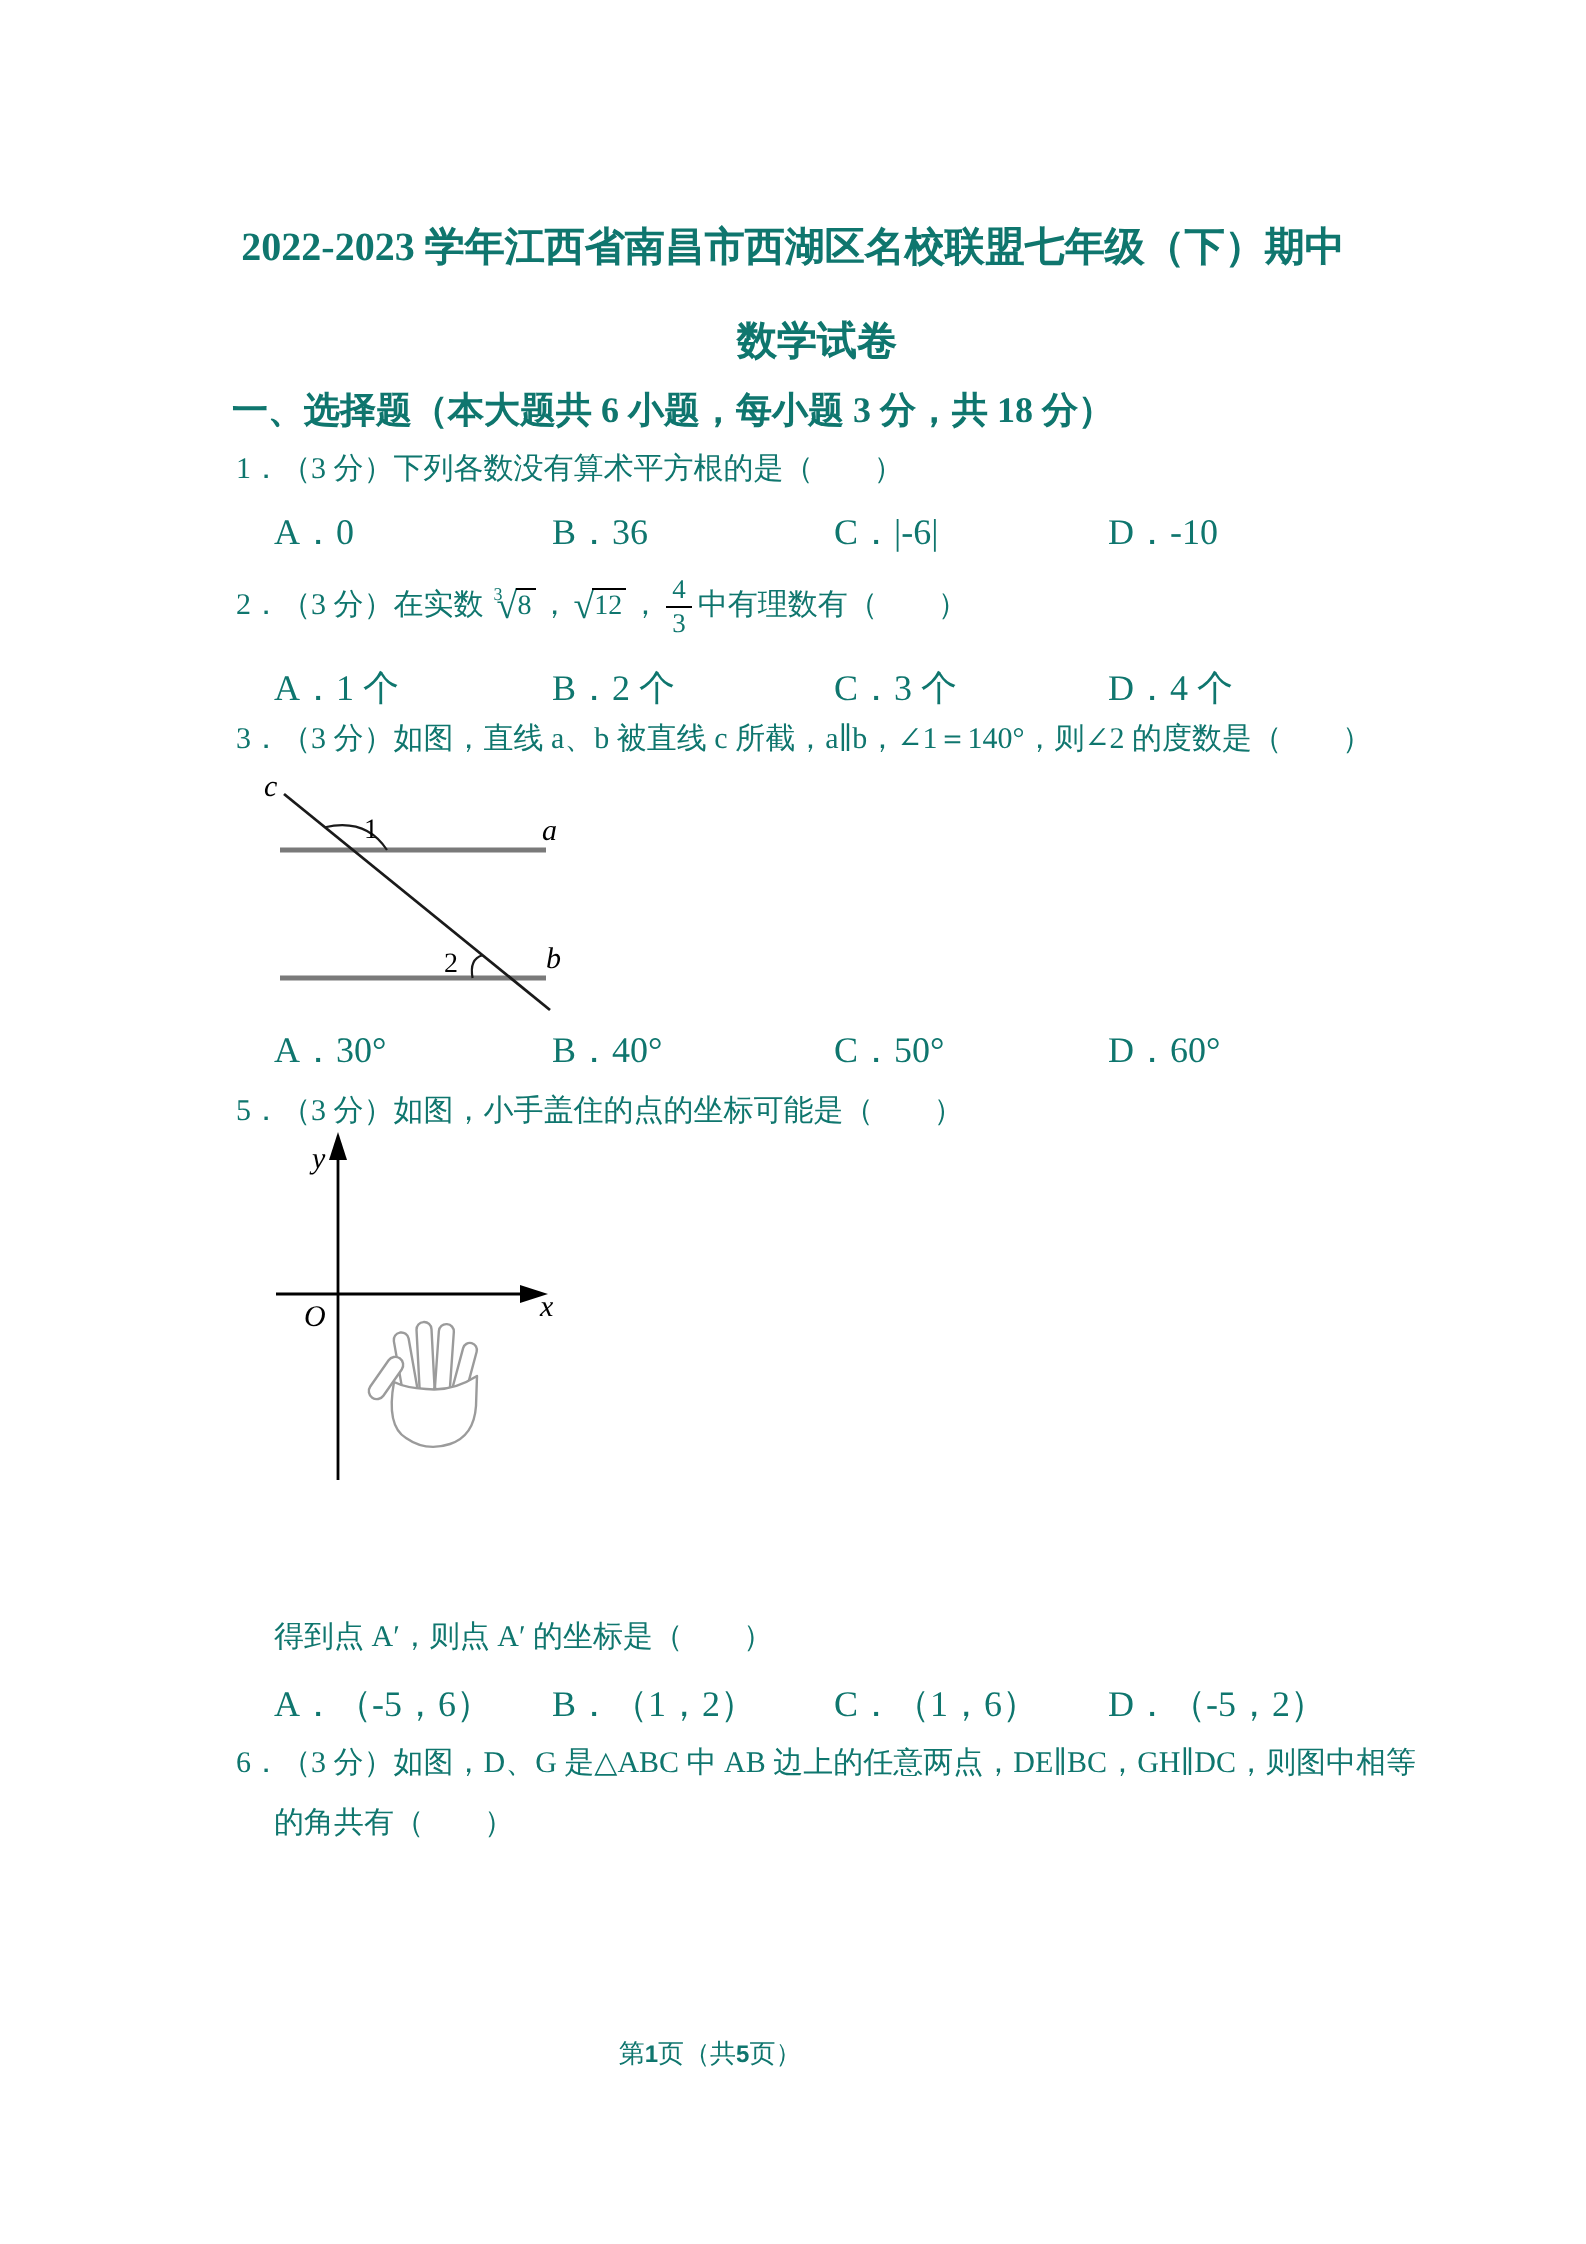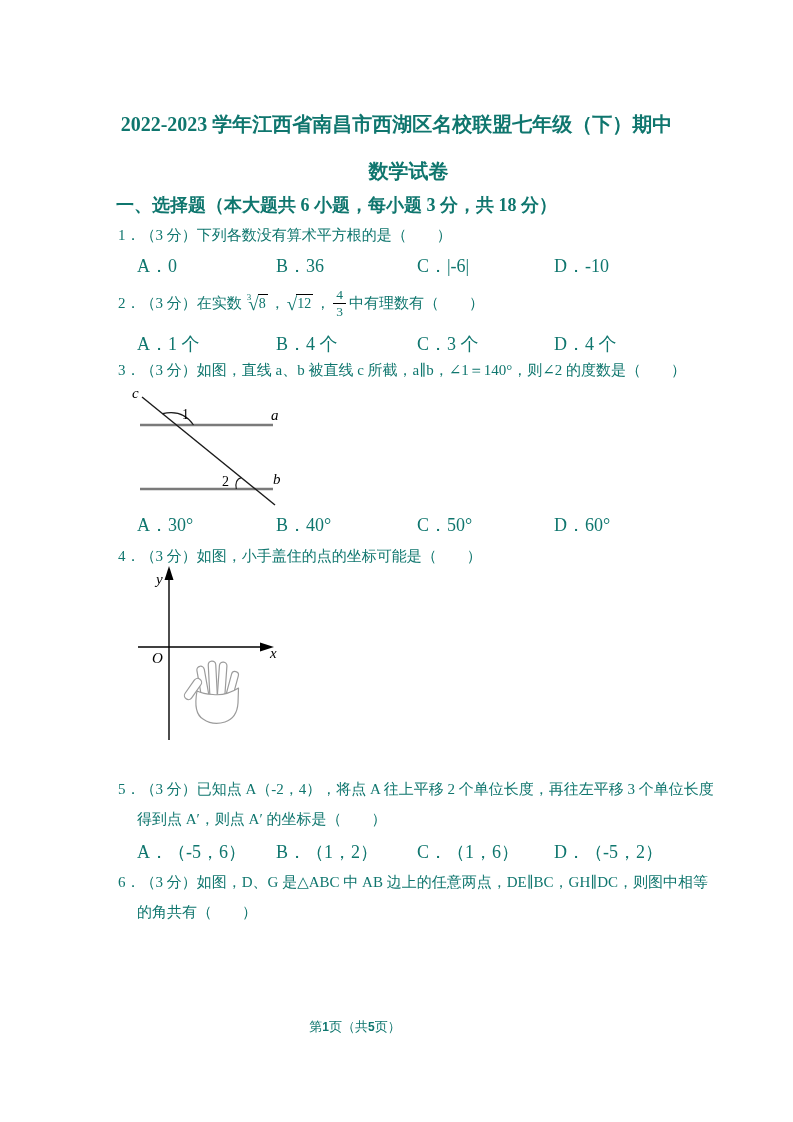--- a/index.html
+++ b/index.html
@@ -79,21 +79,21 @@
       </span>
     <span>，</span>
     <span class="frac">
       <span class="frac-num">4</span>
       <span class="frac-den">3</span>
     </span>
     <span>中有理数有（　　）</span>
   </div>
   <div class="abs options" style="top:335px;">
     <span>A．1 个</span>
-    <span>B．4 个</span>
+    <span>B．2 个</span>
     <span>C．3 个</span>
     <span>D．4 个</span>
   </div>
 
   <div class="abs stem" style="top:361px;">3．（3 分）如图，直线 a、b 被直线 c 所截，a∥b，∠1＝140°，则∠2 的度数是（　　）</div>
   <div class="figure" style="left:113px;top:386px;">
     <svg width="192" height="124" viewBox="0 0 192 124">
       <line x1="27" y1="39" x2="160" y2="39" stroke="#7a7a7a" stroke-width="2.6"></line>
       <line x1="27" y1="103" x2="160" y2="103" stroke="#7a7a7a" stroke-width="2.6"></line>
       <line x1="29" y1="11" x2="162" y2="119" stroke="#1a1a1a" stroke-width="1.4"></line>
@@ -106,21 +106,21 @@
       <text class="fig-label" x="160" y="98">b</text>
     </svg>
   </div>
   <div class="abs options" style="top:516px;">
     <span>A．30°</span>
     <span>B．40°</span>
     <span>C．50°</span>
     <span>D．60°</span>
   </div>
 
-  <div class="abs stem" style="top:547px;">4．（3 分）如图，小手盖住的点的坐标可能是（　　）</div>
+  <div class="abs stem" style="top:547px;">5．（3 分）如图，小手盖住的点的坐标可能是（　　）</div>
   <div class="figure" style="left:126px;top:560px;">
     <svg width="170" height="190" viewBox="0 0 170 190">
 
       <line x1="43" y1="16" x2="43" y2="180" stroke="#000" stroke-width="1.4"></line>
       <line x1="12" y1="87" x2="138" y2="87" stroke="#000" stroke-width="1.4"></line>
       <polygon points="43,6 38.5,20 47.5,20" fill="#000"></polygon>
       <polygon points="148,87 134,82.5 134,91.5" fill="#000"></polygon>
       <text class="fig-label" x="30" y="24">y</text>
       <text class="fig-label" x="144" y="98">x</text>
       <text class="fig-label" x="26" y="103">O</text>
@@ -129,21 +129,20 @@
         <rect x="73" y="106" width="7.5" height="32" rx="3.7" transform="rotate(-10 77 122)"></rect>
         <rect x="83" y="101" width="7.5" height="36" rx="3.7" transform="rotate(-3 87 119)"></rect>
         <rect x="92.5" y="102" width="7.5" height="35" rx="3.7" transform="rotate(4 96 119)"></rect>
         <rect x="103" y="111" width="7" height="27" rx="3.5" transform="rotate(15 106 124)"></rect>
         <rect x="63" y="117" width="8" height="24" rx="4" transform="rotate(35 67 129)"></rect>
         <path d="M71 131 Q67 153 77 159 Q87 166 99 162 Q111 158 112 143 L112.5 128 Q100 136 87 134.5 Q77 134 71 131 Z"></path>
       </g>
     </svg>
   </div>
 
-  <div class="abs stem" style="top:780px;">5．（3 分）已知点 A（-2，4），将点 A 往上平移 2 个单位长度，再往左平移 3 个单位长度</div>
   <div class="abs stem indent2" style="top:810px;">得到点 A′，则点 A′ 的坐标是（　　）</div>
   <div class="abs options" style="top:843px;">
     <span>A．（-5，6）</span>
     <span>B．（1，2）</span>
     <span>C．（1，6）</span>
     <span>D．（-5，2）</span>
   </div>
 
   <div class="abs stem" style="top:873px;text-align:center;">6．（3 分）如图，D、G 是△ABC 中 AB 边上的任意两点，DE∥BC，GH∥DC，则图中相等</div>
   <div class="abs stem indent2" style="top:903px;">的角共有（　　）</div>

